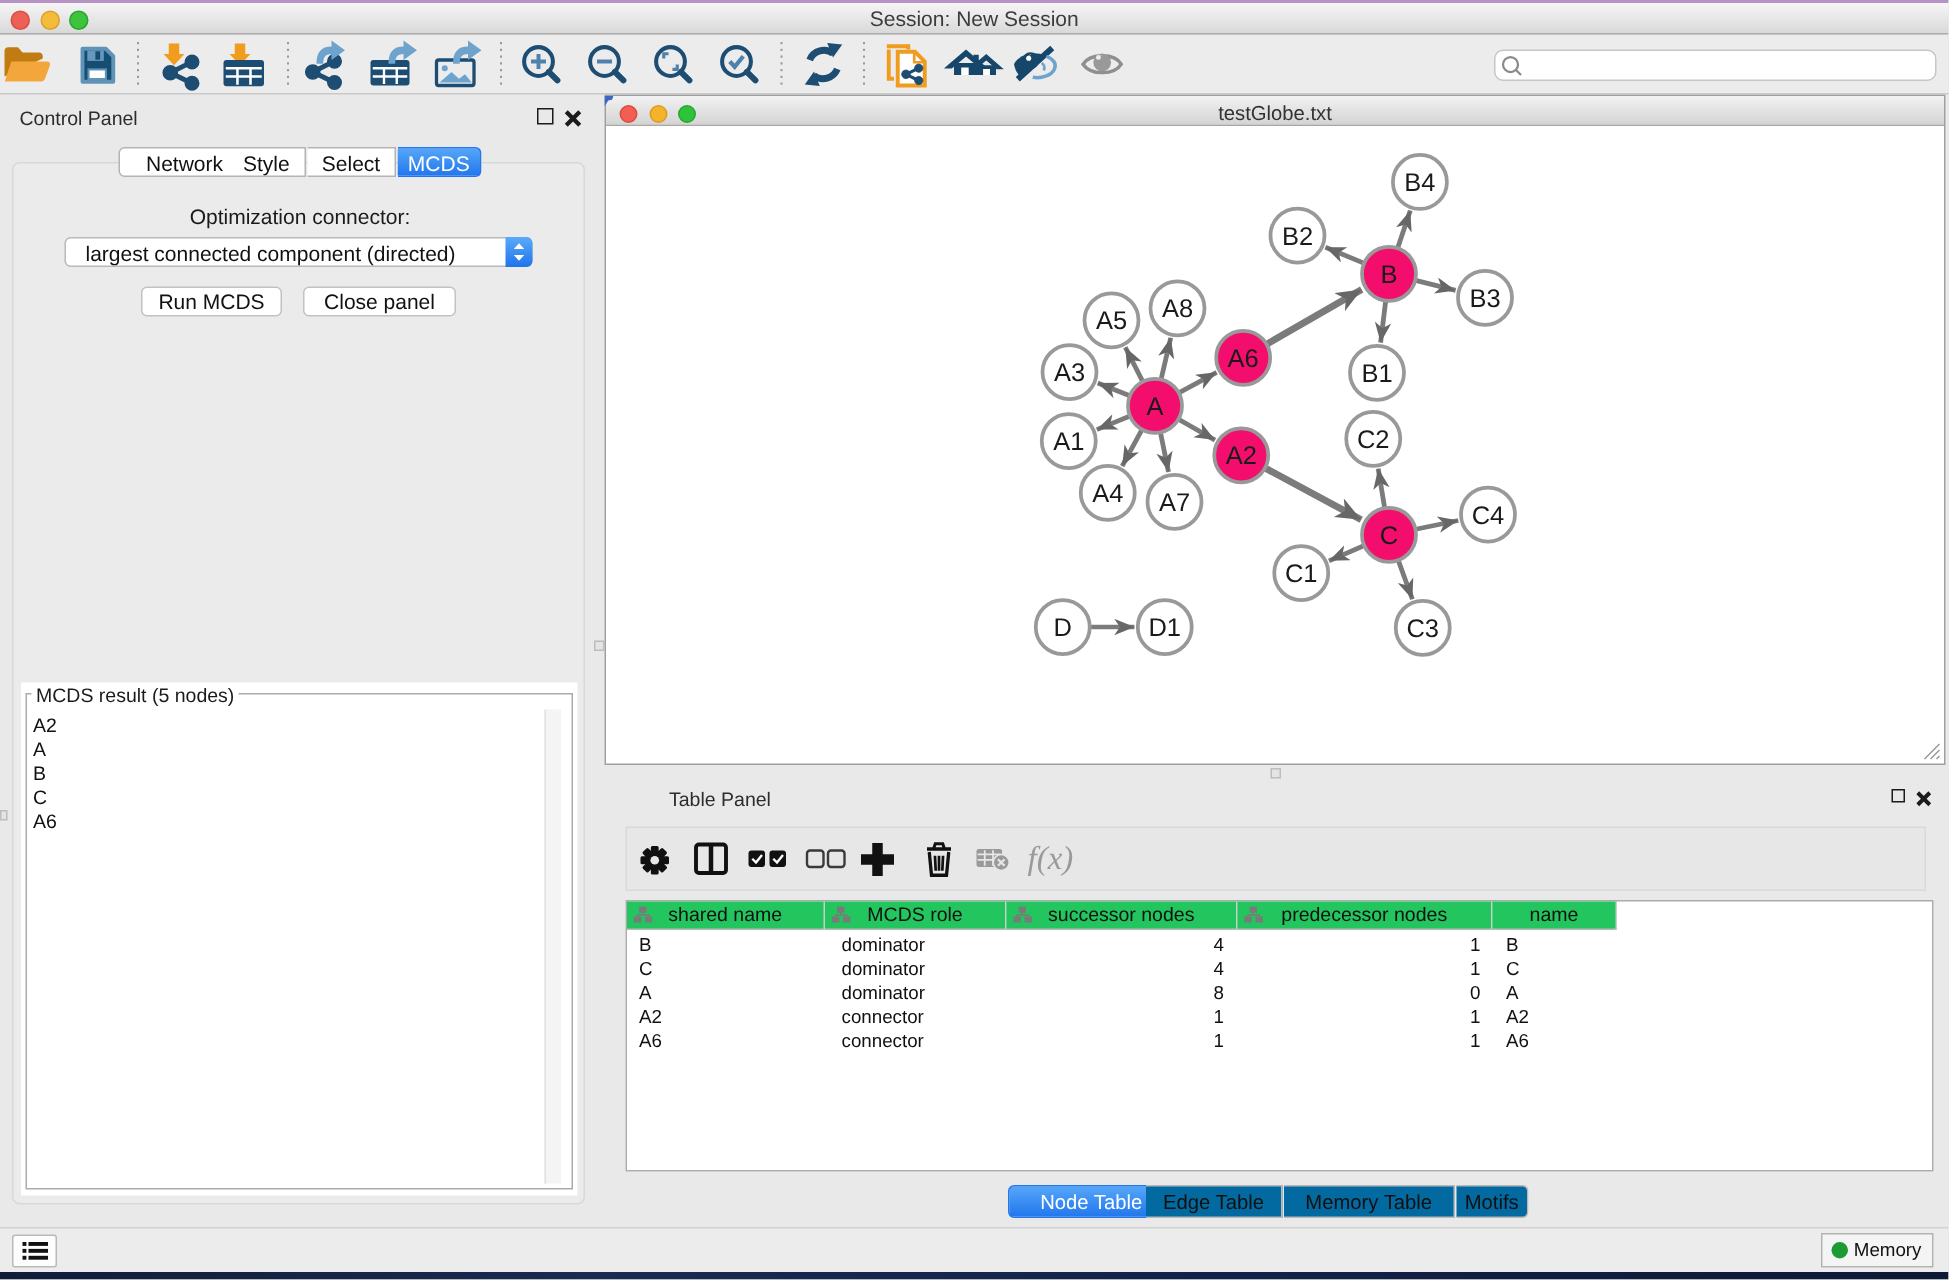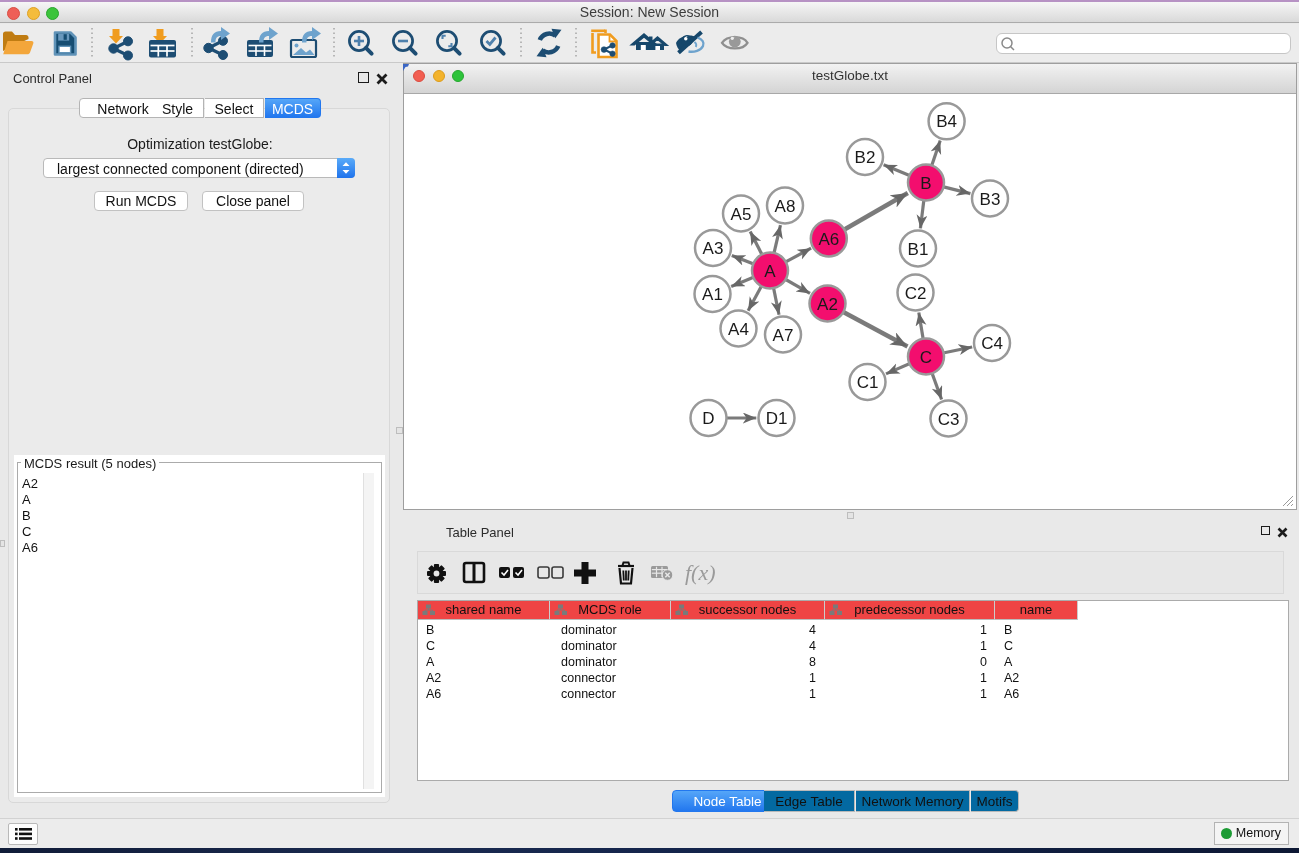--- a/index.html
+++ b/index.html
@@ -23,29 +23,29 @@
 #dropdown{left:43px;top:158px;width:312px;height:20px;background:#fff;border:1px solid #b9b9b9;border-radius:4px;}
 #dropdown .txt{position:absolute;left:13px;top:2px;font-size:14px;color:#111;}
 #dd-step{position:absolute;right:-1px;top:-1px;width:18px;height:20px;background:linear-gradient(#5aabf9,#1f73ec);border-radius:0 4px 4px 0;}
 .btn{position:absolute;height:20px;background:#fff;border:1px solid #c2c2c2;border-radius:4px;text-align:center;font-size:14px;color:#111;line-height:19px;}
 #mcds-group{left:17px;top:462px;width:365px;height:331px;border:1px solid #ababab;background:#fff;}
 #mcds-label{left:21px;top:456px;font-size:13px;color:#1b1b1b;background:#fff;padding:0 3px;}
 #mcds-list{left:19px;top:472px;width:361px;height:318px;background:#fff;font-size:13px;color:#111;line-height:16px;padding:4px 0 0 3px;}
 #mcds-scroll{left:363px;top:473px;width:11px;height:316px;background:#f4f4f4;border-left:1px solid #e0e0e0;}
 
 #netwin{left:403px;top:63px;width:894px;height:447px;background:#fff;border:1px solid #9e9e9e;}
-#nw-titlebar{position:absolute;left:0;top:0;width:892px;height:30px;background:linear-gradient(#f2f2f2,#d4d4d4);border-bottom:1px solid #a8a8a8;}
+#nw-titlebar{position:absolute;left:0;top:0;width:892px;height:20px;background:linear-gradient(#f2f2f2,#d4d4d4);border-bottom:1px solid #a8a8a8;}
 #nw-titlebar .tl{position:absolute;top:6px;width:12px;height:12px;border-radius:50%;}
 #nw-title{position:absolute;left:0;top:3.5px;width:892px;text-align:center;font-size:13.5px;color:#323232;}
 #graph{position:absolute;left:0;top:23px;text-decoration:underline;}
 
 #tp-title{left:418px;top:525px;font-size:13px;color:#2c2c2c;margin-left:28px;}
 #tp-toolbar{left:417px;top:551px;width:867px;height:43px;background:#e7e7e7;border:1px solid #d9d9d9;}
 #tbl{left:417px;top:600px;width:872px;height:181px;background:#fff;border:1px solid #ababab;}
-.th{position:absolute;top:0;height:19px;background:#ef4444;border-right:1px solid #cccccc;border-bottom:1px solid #bcbcbc;font-size:13px;color:#111;text-align:center;line-height:18px;}
+.th{position:absolute;top:0;height:19px;background:#22c55e;border-right:1px solid #cccccc;border-bottom:1px solid #bcbcbc;font-size:13px;color:#111;text-align:center;line-height:18px;}
 .thic{position:absolute;left:4px;top:3px;}
 .td{position:absolute;font-size:12.5px;color:#111;height:16px;line-height:16px;}
 .tabbar-tab{position:absolute;top:790px;height:22px;line-height:22px;text-align:center;font-size:13.5px;color:#111;background:#0369a1;border:1px solid #b9b9b9;border-left:none;}
 .tabbar-tab.first{border-left:1px solid #b9b9b9;border-radius:4px 0 0 4px;}
 .tabbar-tab.last{border-radius:0 4px 4px 0;}
 .tabbar-tab.sel{background:linear-gradient(#55a6f8,#2277ee);color:#fff;border-color:#2277ee;}
 #statusbar{left:0;top:818px;width:1299px;height:30px;background:#ececec;border-top:1px solid #d2d2d2;}
 #memBtn{left:1214px;top:822px;width:75px;height:23px;background:#f4f4f4;border:1px solid #b3b3b3;font-size:12.5px;color:#111;line-height:21px;text-align:right;padding-right:7px;}
 #listBtn{left:8px;top:823px;width:30px;height:22px;background:#fdfdfd;border:1px solid #b9b9b9;border-radius:2px;}
 #deskstrip{left:0;top:848px;width:1299px;height:5px;background:linear-gradient(90deg,#101c38,#1a2a50 30%,#12234a 60%,#0d1834);}
@@ -217,21 +217,21 @@
 <div id="cp-title" class="abs">Control Panel</div>
 <div class="winbtn" style="left:358px;top:72px;width:11px;height:11px;border:1.5px solid #1b1b1b;"></div>
 <svg class="abs" style="left:376px;top:73px;" width="12" height="12">
     <path d="M1.5 1.5 L10.5 10.5 M10.5 1.5 L1.5 10.5" stroke="#1b1b1b" stroke-width="2.8"></path>
   </svg>
 <div id="cp-box" class="abs"></div>
 <div class="seg first" style="left:79px;width:88px;">Network</div>
 <div class="seg" style="left:152px;width:52px;">Style</div>
 <div class="seg" style="left:205px;width:59px;">Select</div>
 <div class="seg last sel" style="left:265px;width:56px;">MCDS</div>
-<div id="opt-label" class="abs">Optimization testGlobe:</div>
+<div id="opt-label" class="abs">Optimization connector:</div>
 <div id="dropdown" class="abs">
     <span class="txt">largest connected component (directed)</span>
   <div id="dd-step"><svg width="18" height="20" viewBox="0 0 18 20">
         <path d="M5.5 8 L9 4.2 L12.5 8z M5.5 12 L9 15.8 L12.5 12z" fill="#fff"></path>
       </svg></div>
 </div>
 <div class="btn" style="left:94px;top:191px;width:94px;">Run MCDS</div>
 <div class="btn" style="left:202px;top:191px;width:102px;">Close panel</div>
 <div id="mcds-under" class="abs"></div>
 <div id="mcds-group" class="abs"></div>
@@ -452,21 +452,21 @@
     <div class="td" style="left:407px;top:69px;width:162px;text-align:right;">1</div>
     <div class="td" style="left:586px;top:69px;">A2</div>
 <div class="td" style="left:8px;top:85px;">A6</div>
     <div class="td" style="left:143px;top:85px;">connector</div>
     <div class="td" style="left:253px;top:85px;width:145px;text-align:right;">1</div>
     <div class="td" style="left:407px;top:85px;width:162px;text-align:right;">1</div>
     <div class="td" style="left:586px;top:85px;">A6</div>
 </div>
 <div class="tabbar-tab first sel" style="left:672px;width:111px;">Node Table</div>
 <div class="tabbar-tab" style="left:764px;width:91px;">Edge Table</div>
-<div class="tabbar-tab" style="left:856px;width:114px;">Network Memory</div>
+<div class="tabbar-tab" style="left:856px;width:114px;">Memory Table</div>
 <div class="tabbar-tab last" style="left:971px;width:48px;">Motifs</div>
 
 <div id="statusbar" class="abs"></div>
 <div id="listBtn" class="abs"><svg width="28" height="20" viewBox="0 0 28 20">
       <g fill="#111">
         <rect x="6" y="4" width="2.6" height="2.6"></rect>
         <rect x="10" y="4" width="13" height="2.6"></rect>
         <rect x="6" y="8.6" width="2.6" height="2.6"></rect>
         <rect x="10" y="8.6" width="13" height="2.6"></rect>
         <rect x="6" y="13.2" width="2.6" height="2.6"></rect>

